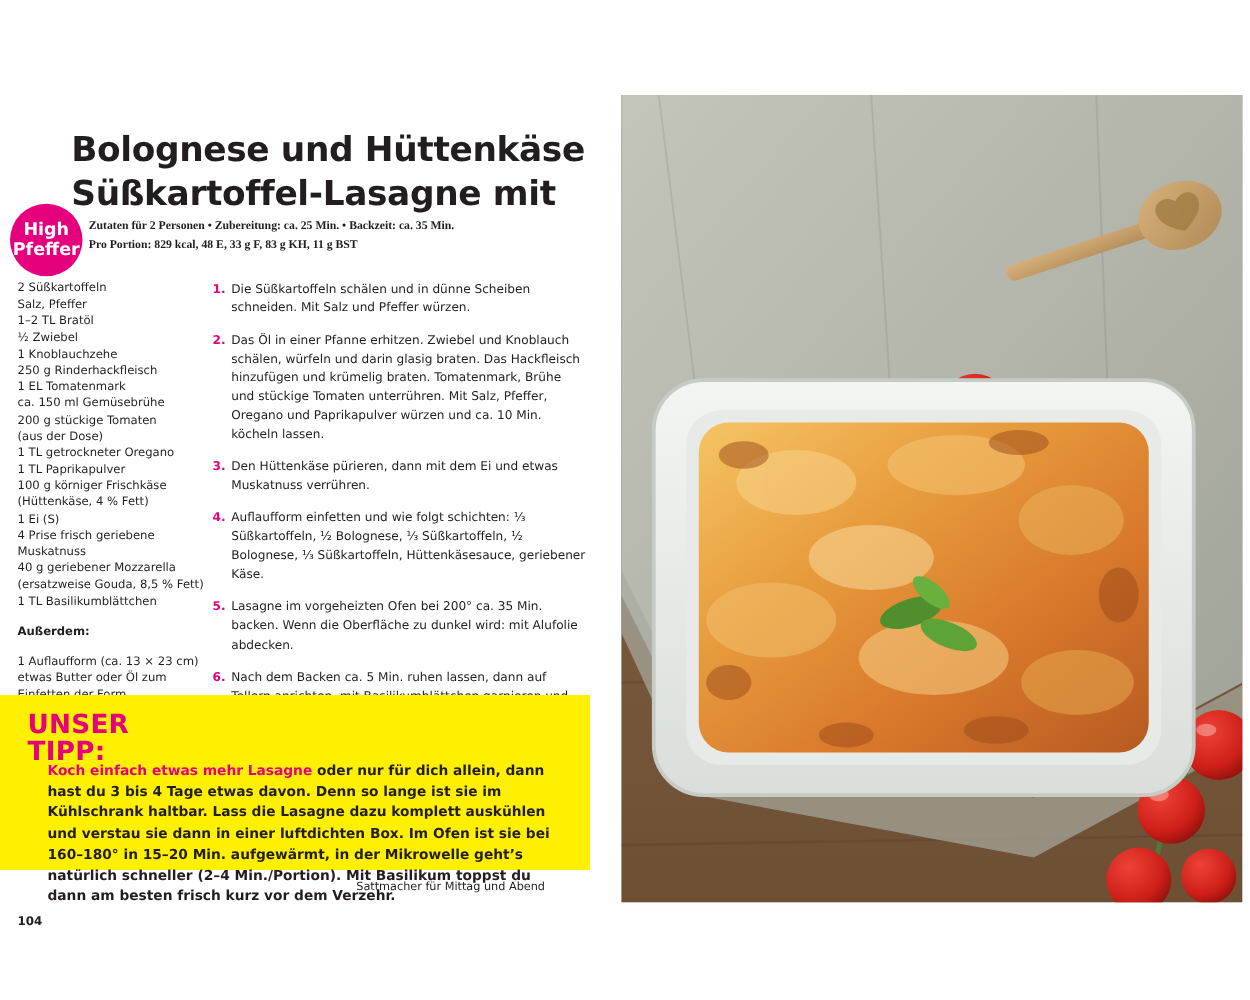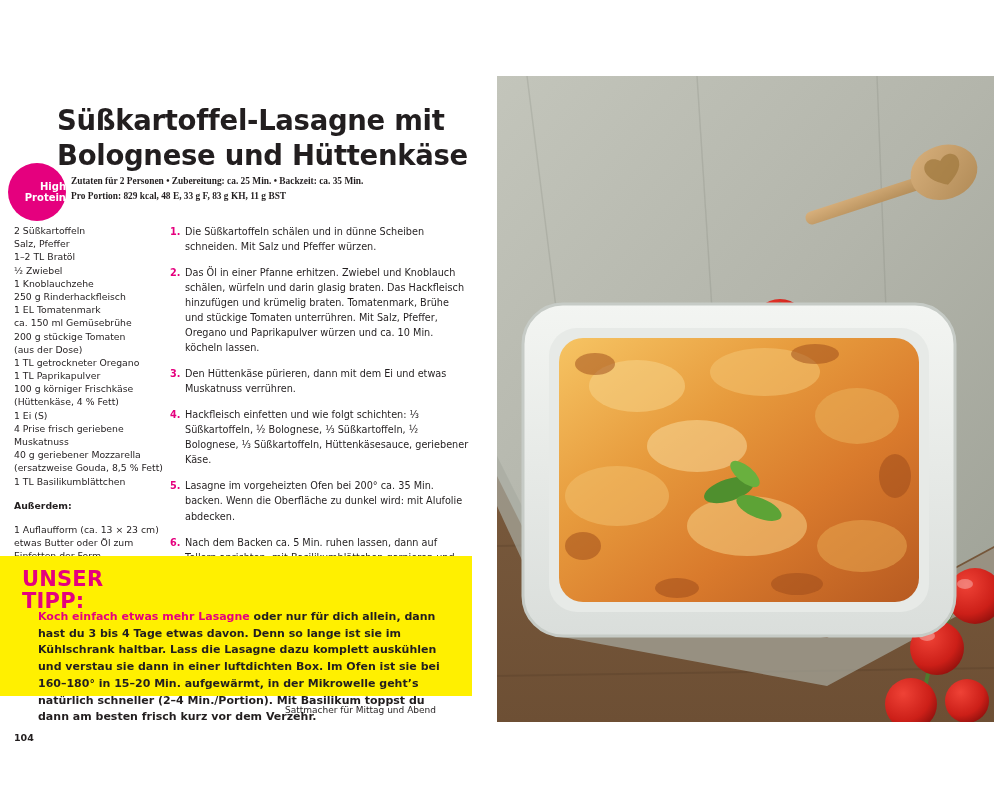--- a/index.html
+++ b/index.html
@@ -45,26 +45,26 @@
 
   .badge {
     position: absolute;
     left: 8px;
     top: 163px;
     width: 58px;
     height: 58px;
     border-radius: 50%;
     background: #e5007e;
     color: #ffffff;
-    font-size: 10px;
+    font-size: 14px;
     font-weight: bold;
     line-height: 1.15;
     display: flex;
     flex-direction: column;
-    align-items: flex-end;
+    align-items: center;
     justify-content: center;
     text-align: center;
   }
 
   .meta {
     position: absolute;
     left: 71px;
     top: 174px;
     width: 400px;
     font-size: 9.4px;
@@ -177,27 +177,27 @@
   .photo svg { display: block; width: 100%; height: 100%; }
 </style>
 </head>
 <body>
 
 <div class="page">
 
   <div class="left">
 
     <div class="title">
+      <span>Bolognese und Hüttenkäse</span>
       <span>Süßkartoffel-Lasagne mit</span>
-      <span>Bolognese und Hüttenkäse</span>
     </div>
 
     <div class="badge">
       <span>High</span>
-      <span>Protein</span>
+      <span>Pfeffer</span>
     </div>
 
     <div class="meta">
       <div>Zutaten für 2 Personen • Zubereitung: ca. 25 Min. • Backzeit: ca. 35 Min.</div>
       <div>Pro Portion: 829 kcal, 48 E, 33 g F, 83 g KH, 11 g BST</div>
     </div>
 
     <div class="ingredients">
       <div class="line">2 Süßkartoffeln</div>
       <div class="line">Salz, Pfeffer</div>
@@ -234,21 +234,21 @@
       <div class="step">
         <div class="step-num">2.</div>
         <div class="step-text">Das Öl in einer Pfanne erhitzen. Zwiebel und Knoblauch schälen, würfeln und darin glasig braten. Das Hackfleisch hinzufügen und krümelig braten. Tomatenmark, Brühe und stückige Tomaten unterrühren. Mit Salz, Pfeffer, Oregano und Paprikapulver würzen und ca. 10 Min. köcheln lassen.</div>
       </div>
       <div class="step">
         <div class="step-num">3.</div>
         <div class="step-text">Den Hüttenkäse pürieren, dann mit dem Ei und etwas Muskatnuss verrühren.</div>
       </div>
       <div class="step">
         <div class="step-num">4.</div>
-        <div class="step-text">Hackfleisch einfetten und wie folgt schichten: ⅓ Süßkartoffeln, ½ Bolognese, ⅓ Süßkartoffeln, ½ Bolognese, ⅓ Süßkartoffeln, Hüttenkäsesauce, geriebener Käse.</div>
+        <div class="step-text">Auflaufform einfetten und wie folgt schichten: ⅓ Süßkartoffeln, ½ Bolognese, ⅓ Süßkartoffeln, ½ Bolognese, ⅓ Süßkartoffeln, Hüttenkäsesauce, geriebener Käse.</div>
       </div>
       <div class="step">
         <div class="step-num">5.</div>
         <div class="step-text">Lasagne im vorgeheizten Ofen bei 200° ca. 35 Min. backen. Wenn die Oberfläche zu dunkel wird: mit Alufolie abdecken.</div>
       </div>
       <div class="step">
         <div class="step-num">6.</div>
         <div class="step-text">Nach dem Backen ca. 5 Min. ruhen lassen, dann auf Tellern anrichten, mit Basilikumblättchen garnieren und servieren.</div>
       </div>
     </div>

